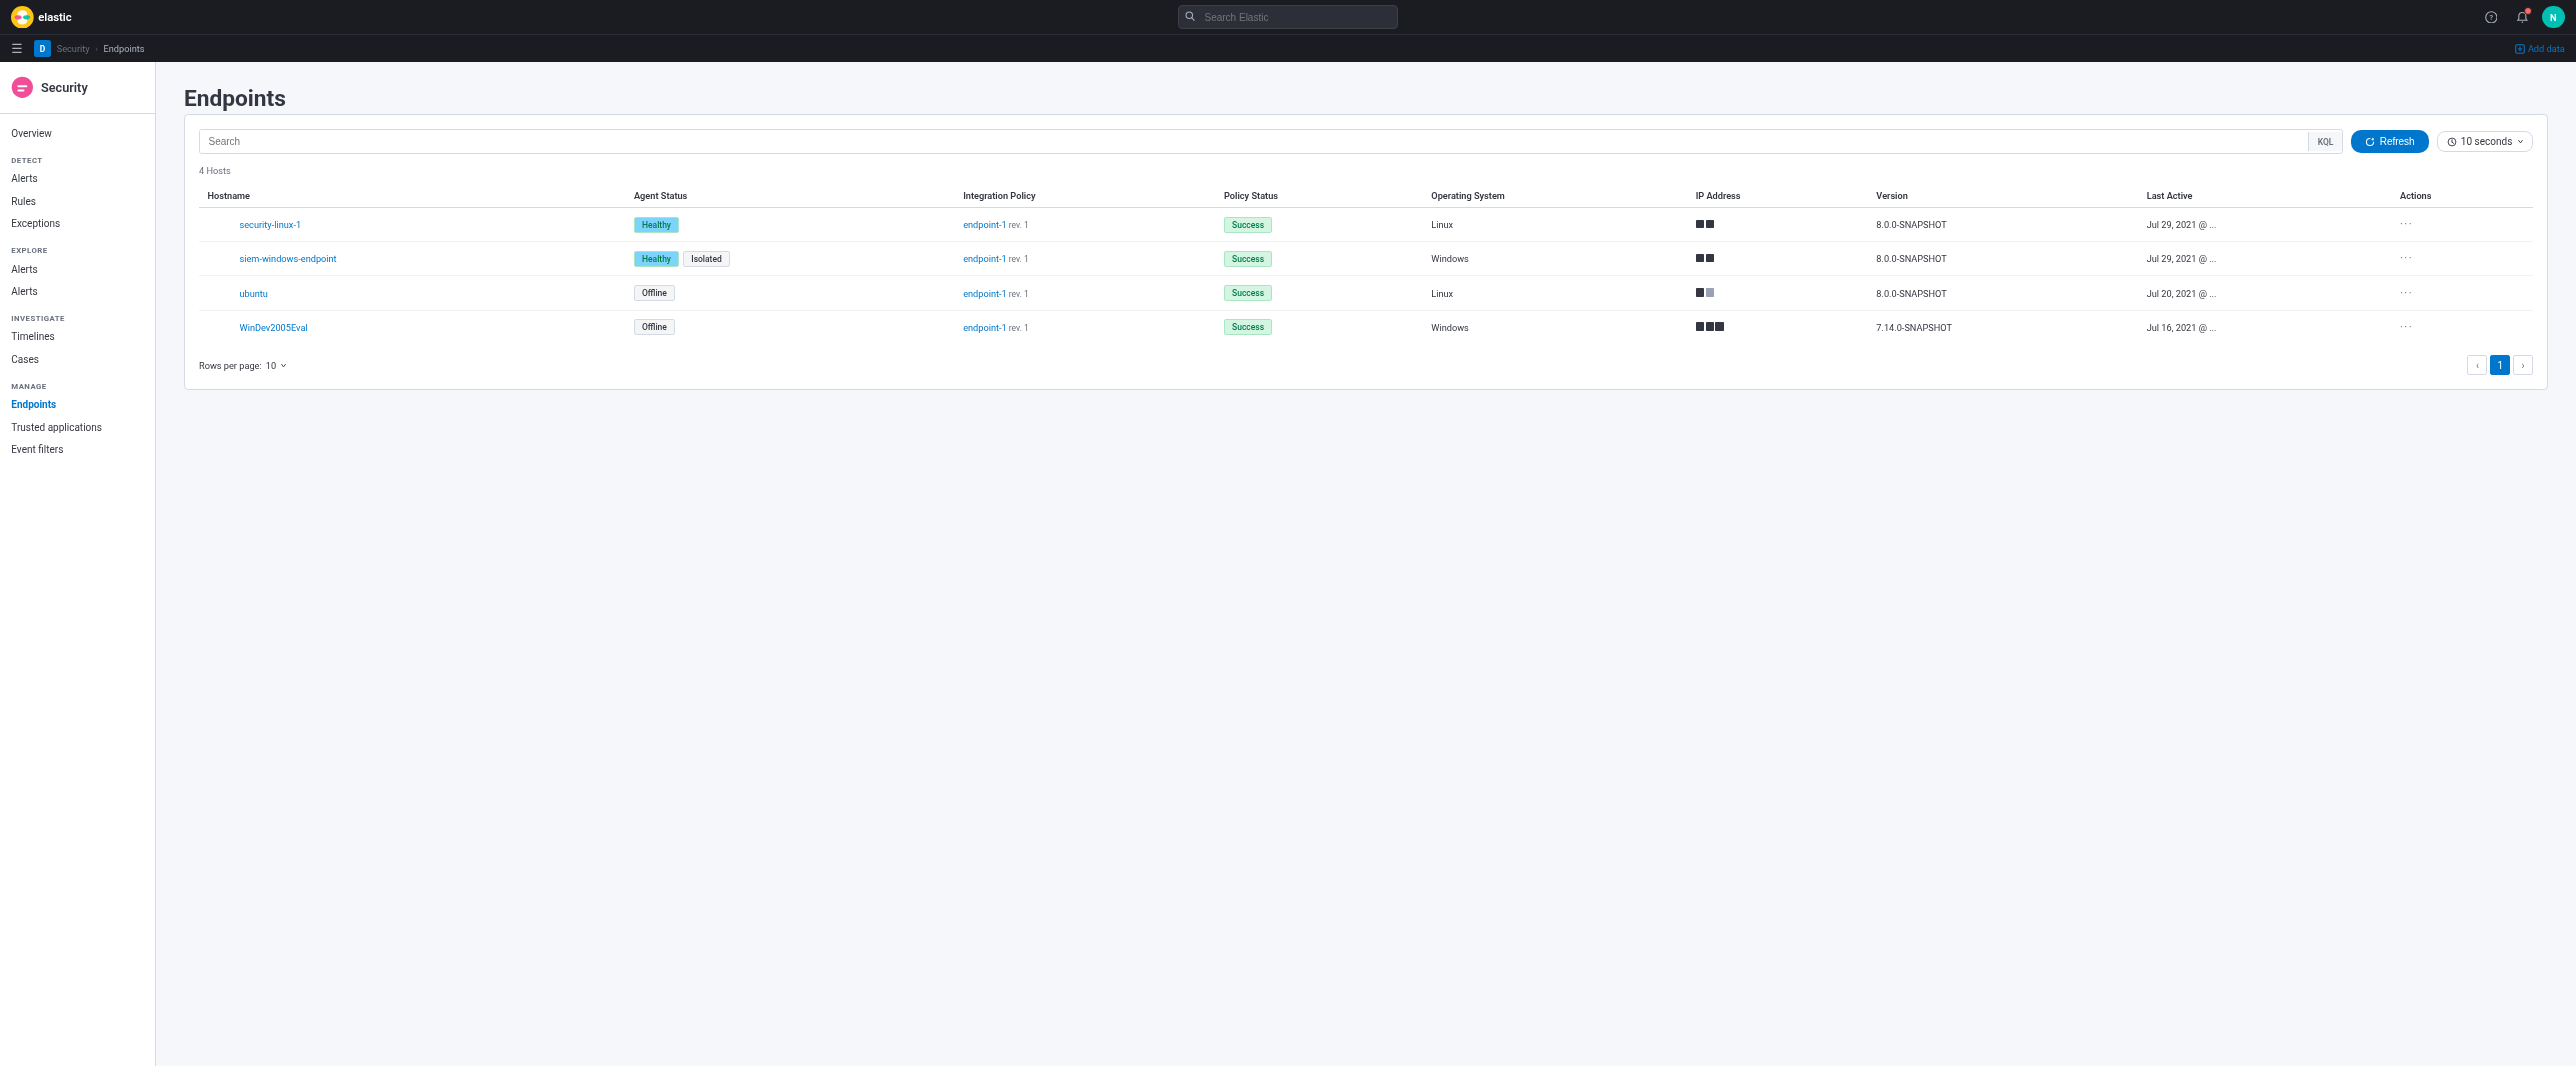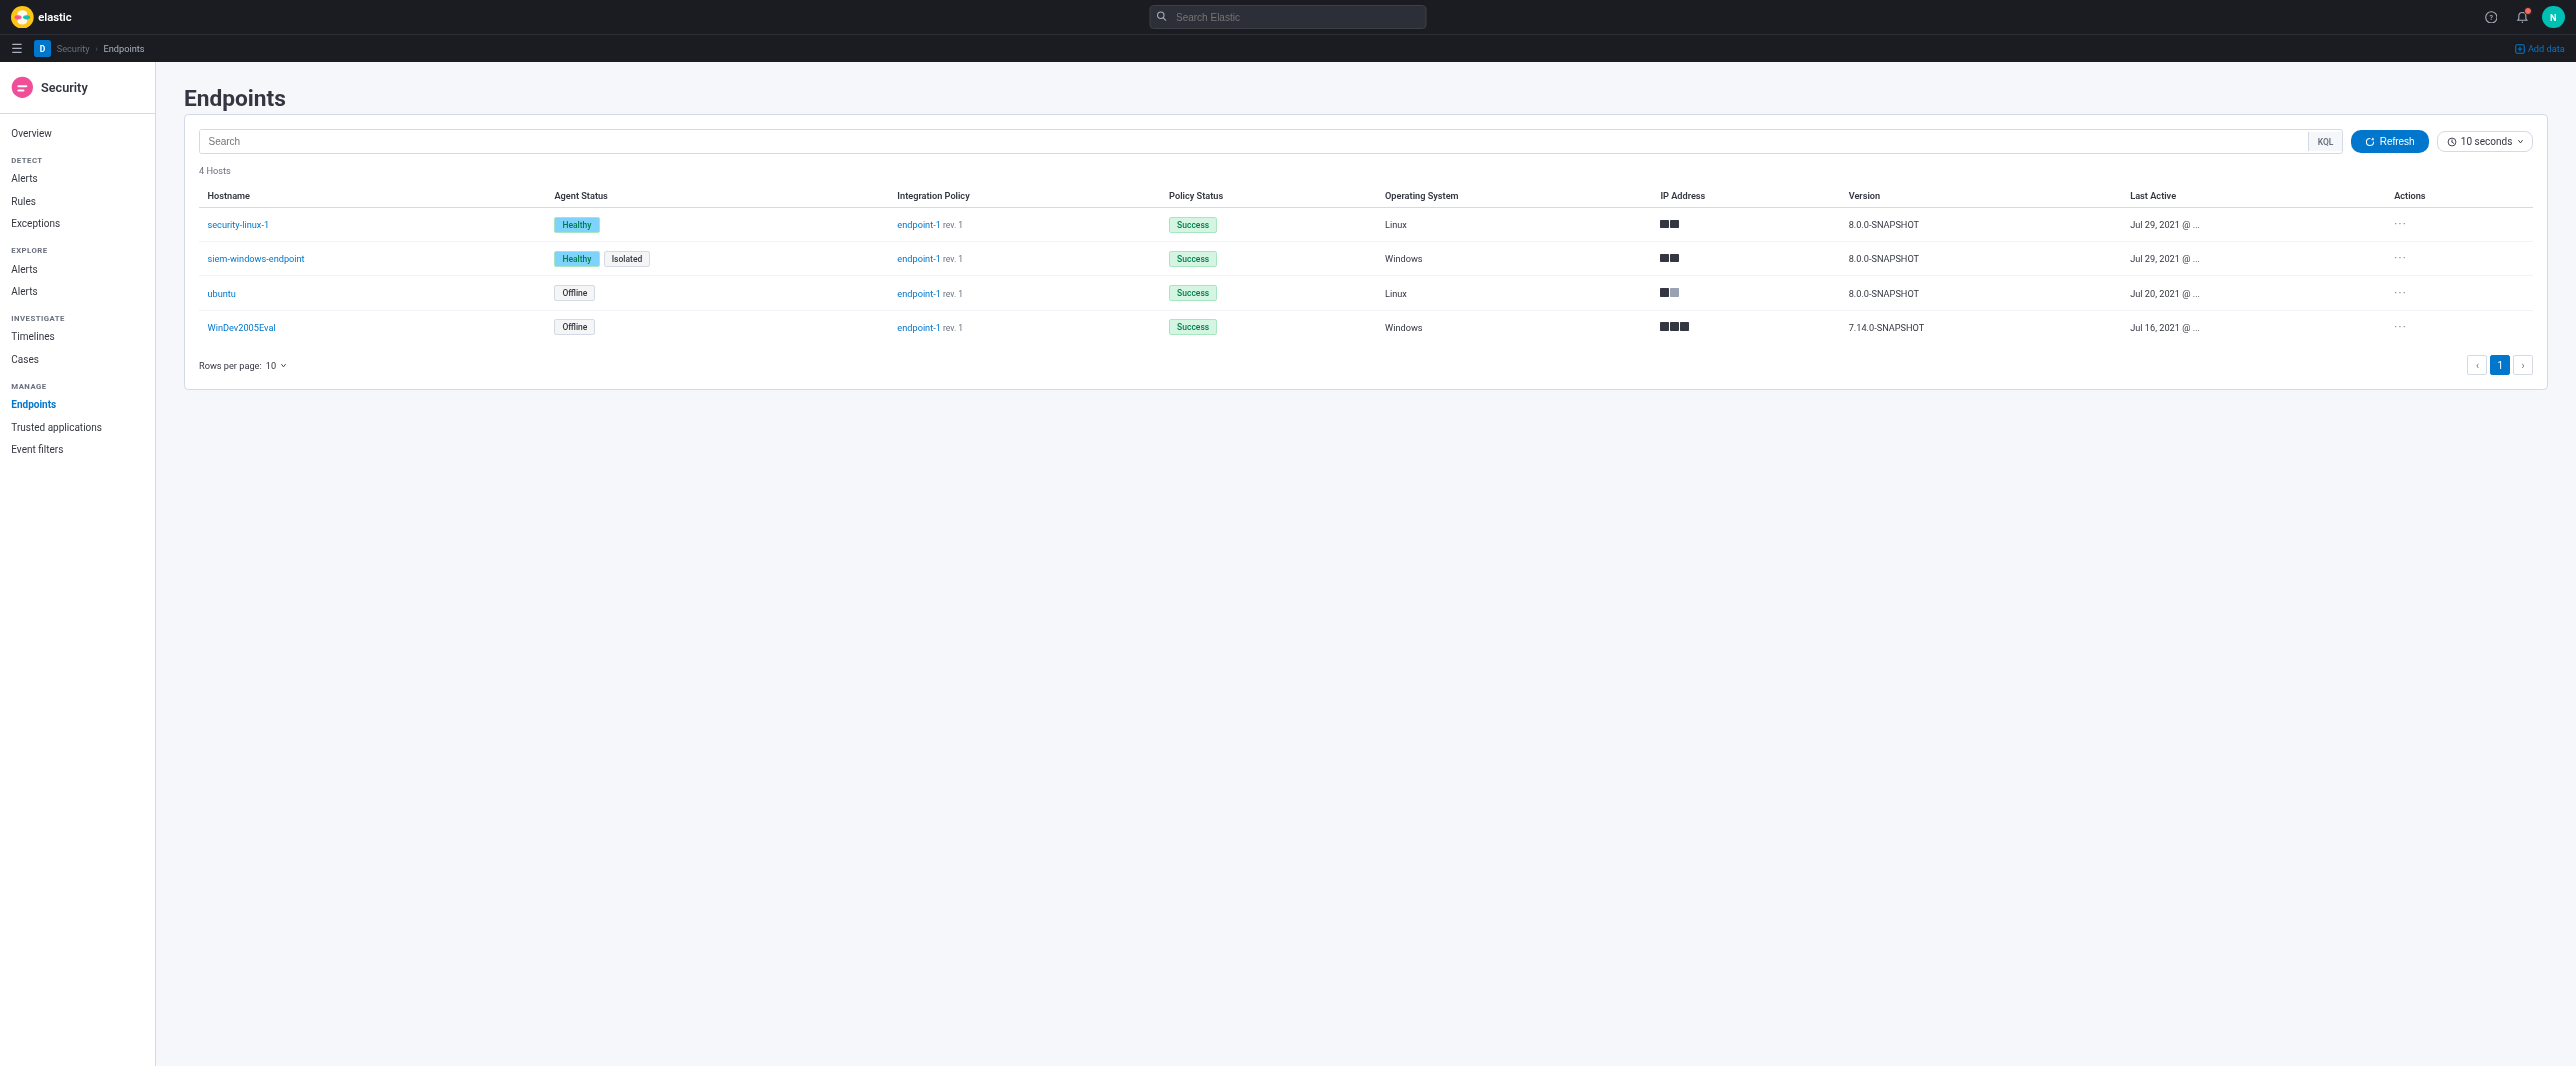--- a/index.html
+++ b/index.html
@@ -23,21 +23,21 @@
       font-weight: 600;
     }
     .elastic-logo {
       width: 22.7px;
       height: 22.7px;
     }
     .search-bar-container {
       position: absolute;
       left: 50%;
       transform: translateX(-50%);
-      width: 277px;
+      width: 220px;
     }
     .search-bar-wrapper {
       position: relative;
     }
     .search-icon-top {
       position: absolute;
       left: 7px;
       top: 50%;
       transform: translateY(-50%);
       color: #a9b0bc;
@@ -322,20 +322,21 @@
       color: #343741;
       vertical-align: middle;
     }
     .data-table tr:last-child td {
       border-bottom: none;
     }
     .hostname-link {
       color: #07c;
       text-decoration: none;
       cursor: pointer;
+      margin-left: 32px;
     }
     .badge {
       display: inline-block;
       padding: 2.1px 7px;
       border-radius: 2.1px;
       font-size: 8.5px;
       font-weight: 500;
     }
     .badge-healthy {
       background: #7dd3fc;

